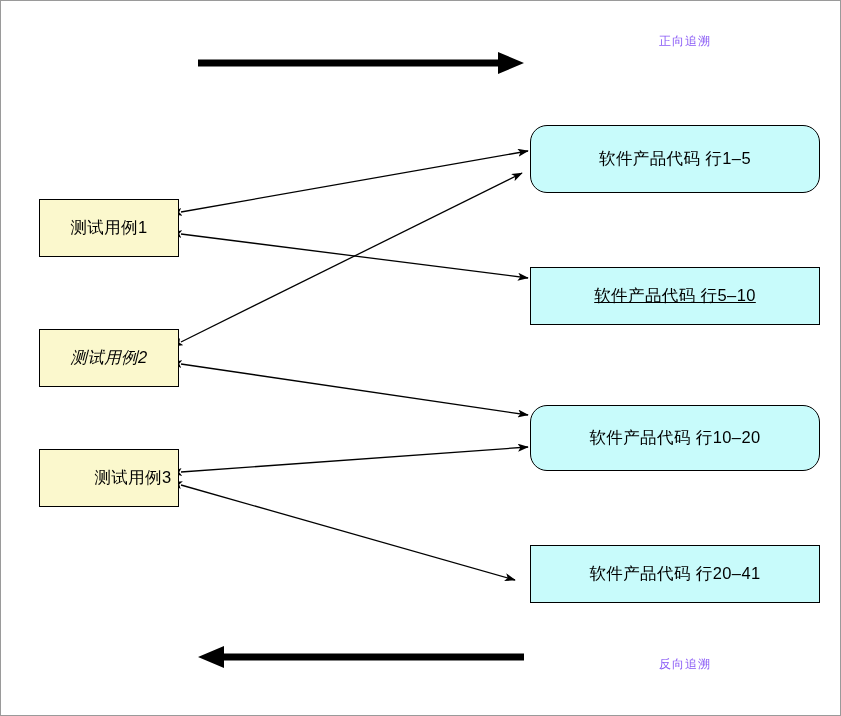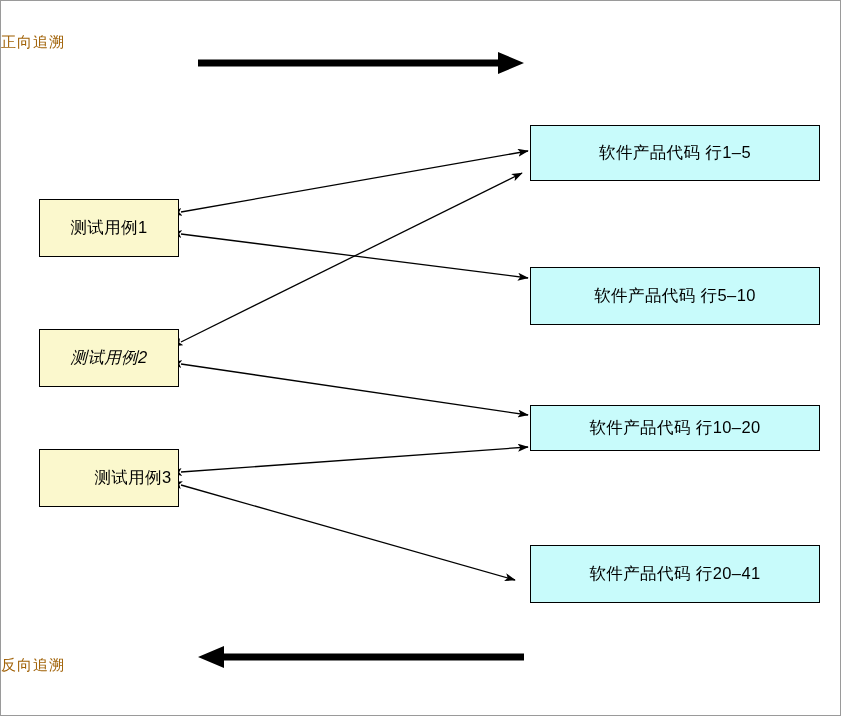--- a/index.html
+++ b/index.html
@@ -40,25 +40,25 @@
     white-space: nowrap;
   }
   .node-test {
     background: #fbf8cd;
   }
   .node-code {
     background: #c8fbfb;
   }
   .flow-label {
     position: absolute;
-    font-size: 15px;
-    color: #a16207;
+    font-size: 12px;
+    color: #8b5cf6;
     letter-spacing: 1px;
     white-space: nowrap;
-    text-align: left;
+    text-align: right;
   }
 </style>
 </head>
 <body>
 
 <div id="canvas">
 
   <svg id="edges" viewBox="0 0 841 716" xmlns="http://www.w3.org/2000/svg">
     <defs>
       <marker id="ah-end" markerWidth="11" markerHeight="8" refX="10.2" refY="4" orient="auto" markerUnits="userSpaceOnUse">
@@ -87,18 +87,18 @@
       </g>
   </svg>
 
   <div class="flow-label" style="left:0; top:32px; width:710px;">正向追溯</div>
   <div class="flow-label" style="left:0; top:622px; width:710px;margin-top:33px;">反向追溯</div>
 
   <div class="node node-test" style="left:38px; top:198px; width:140px; height:58px;">测试用例1</div>
   <div class="node node-test" style="left:38px; top:328px; width:140px; height:58px;font-style:italic;">测试用例2</div>
   <div class="node node-test" style="left:38px; top:448px; width:140px; height:58px;padding-left:48px;">测试用例3</div>
 
-  <div class="node node-code" style="left:529px; top:124px; width:290px; height:56px;">软件产品代码 行1–5</div>
-  <div class="node node-code" style="left:529px; top:266px; width:290px; height:58px;">软件产品代码 行5–10</div>
-  <div class="node node-code" style="left:529px; top:404px; width:290px; height:46px;">软件产品代码 行10–20</div>
+  <div class="node node-code" style="left:529px; top:124px; width:290px; height:68px;border-radius:17px;">软件产品代码 行1–5</div>
+  <div class="node node-code" style="left:529px; top:266px; width:290px; height:58px;text-decoration:underline;">软件产品代码 行5–10</div>
+  <div class="node node-code" style="left:529px; top:404px; width:290px; height:66px;border-radius:17px;">软件产品代码 行10–20</div>
   <div class="node node-code" style="left:529px; top:544px; width:290px; height:58px;">软件产品代码 行20–41</div>
 
 </div>
 
 </body></html>

